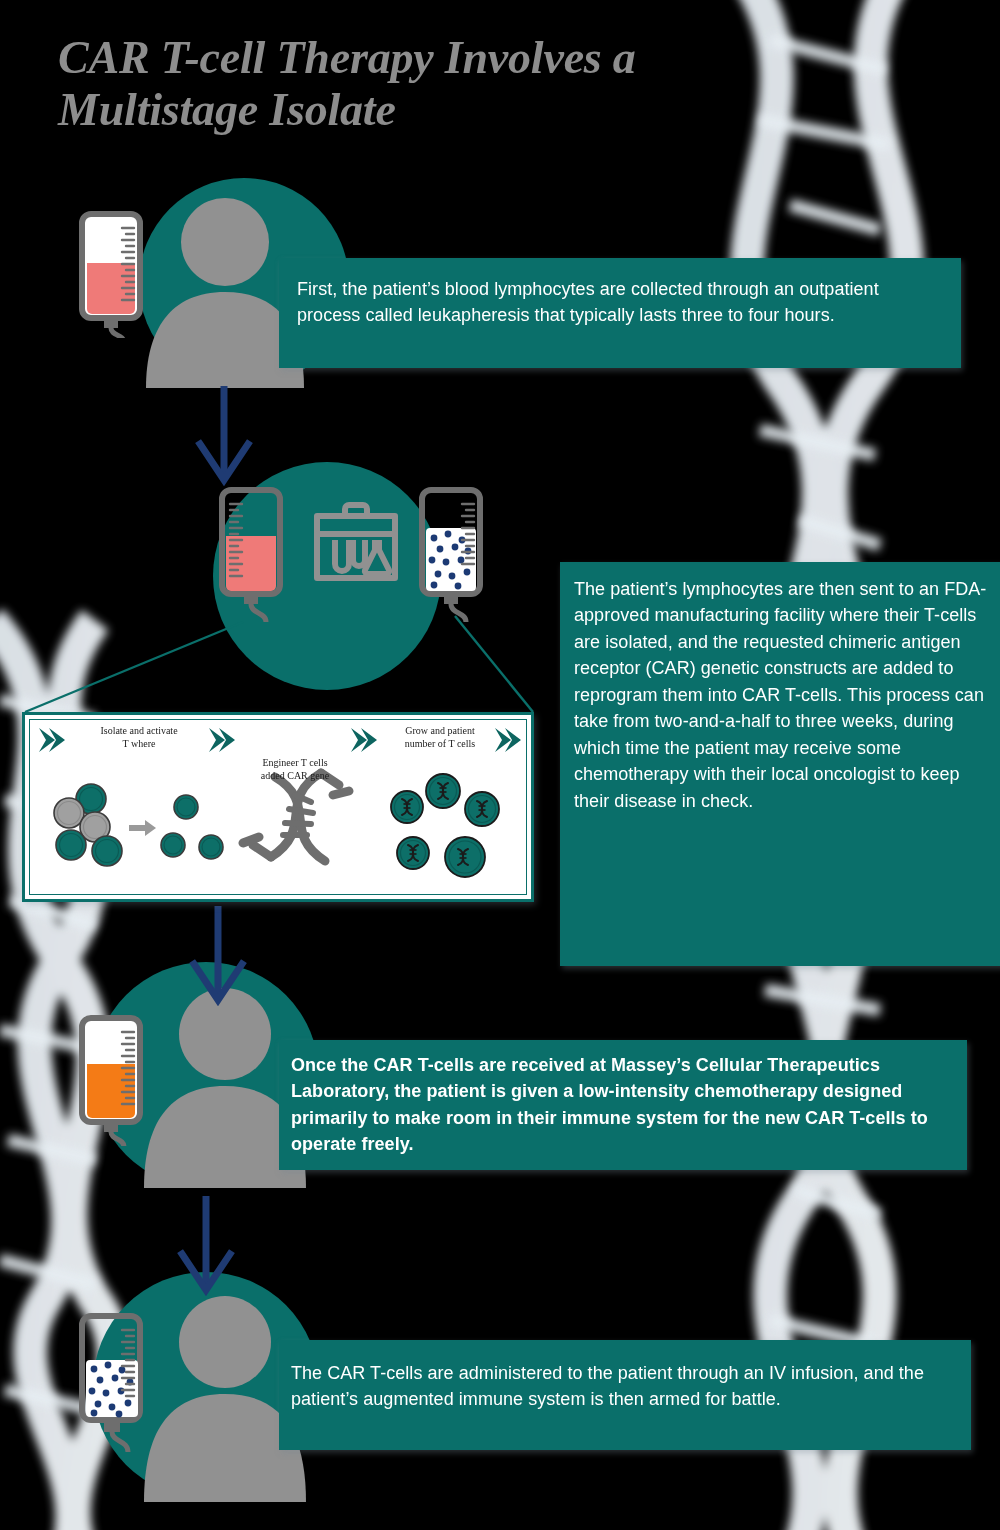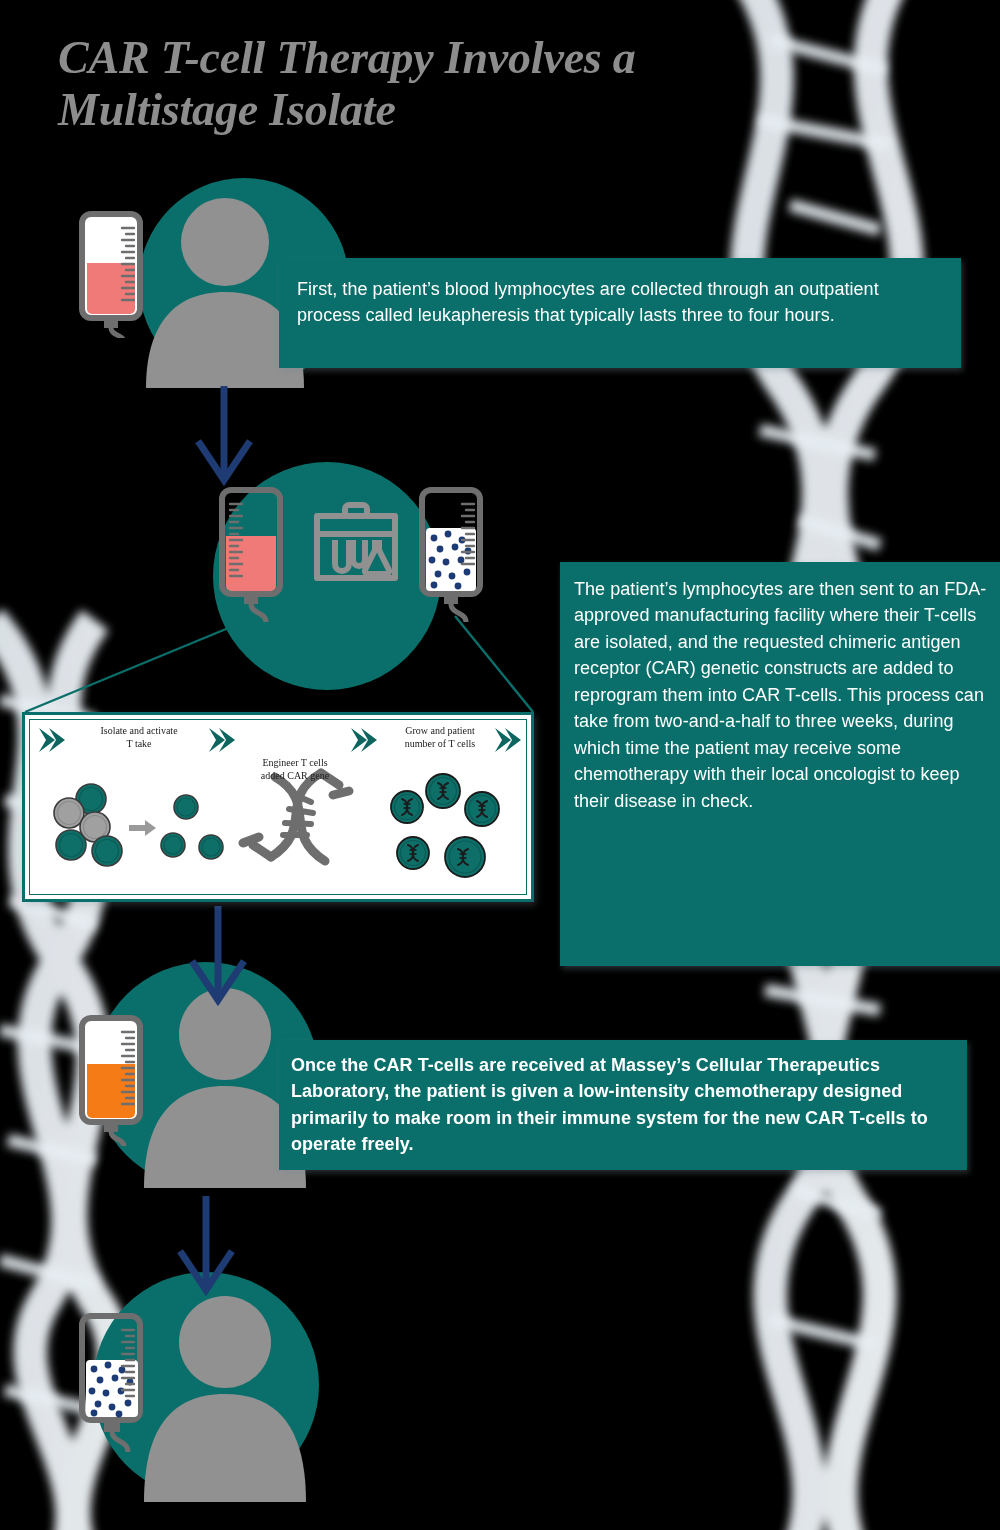--- a/index.html
+++ b/index.html
@@ -257,21 +257,21 @@
       <path d="M4,3 L20,15 L4,27 L11,15 Z" fill="#0d6560"></path>
       <path d="M14,3 L30,15 L14,27 L21,15 Z" fill="#0d6560"></path>
     </svg>
     <svg class="chev" style="left:466px;top:10px;width:34px;height:30px;" viewBox="0 0 34 30">
       <path d="M4,3 L20,15 L4,27 L11,15 Z" fill="#0d6560"></path>
       <path d="M14,3 L30,15 L14,27 L21,15 Z" fill="#0d6560"></path>
     </svg>
 
     <div class="step-label" style="left:48px;top:10px;width:132px;">
       <div>Isolate and activate</div>
-      <div>T take</div>
+      <div>T where</div>
     </div>
     <div class="step-label" style="left:214px;top:10px;width:112px;margin-top:32px;">
       <div>Engineer T cells</div>
       <div>added CAR gene</div>
     </div>
     <div class="step-label" style="left:356px;top:10px;width:118px;">
       <div>Grow and patient</div>
       <div>number of T cells</div>
     </div>
 
@@ -447,14 +447,17 @@
         <line x1="44" y1="66" x2="56" y2="66"></line>
           <line x1="48" y1="72" x2="56" y2="72"></line>
         <line x1="44" y1="78" x2="56" y2="78"></line>
           <line x1="48" y1="84" x2="56" y2="84"></line>
       </g>
       <rect x="26" y="106" width="16" height="14" fill="#6e6e6e"></rect>
       <path d="M34,120 C34,130 50,128 50,140" fill="none" stroke="#6e6e6e" stroke-width="5" stroke-linecap="round"></path>
     </g>
   </svg>
 
+  <div class="panel" style="left:279px;top:1340px;width:692px;height:110px;padding:20px 20px 0 12px;">
+    <p>The CAR T-cells are administered to the patient through an IV infusion, and the patient’s augmented immune system is then armed for battle.</p>
+  </div>
 
 </div>
 
 </body></html>

